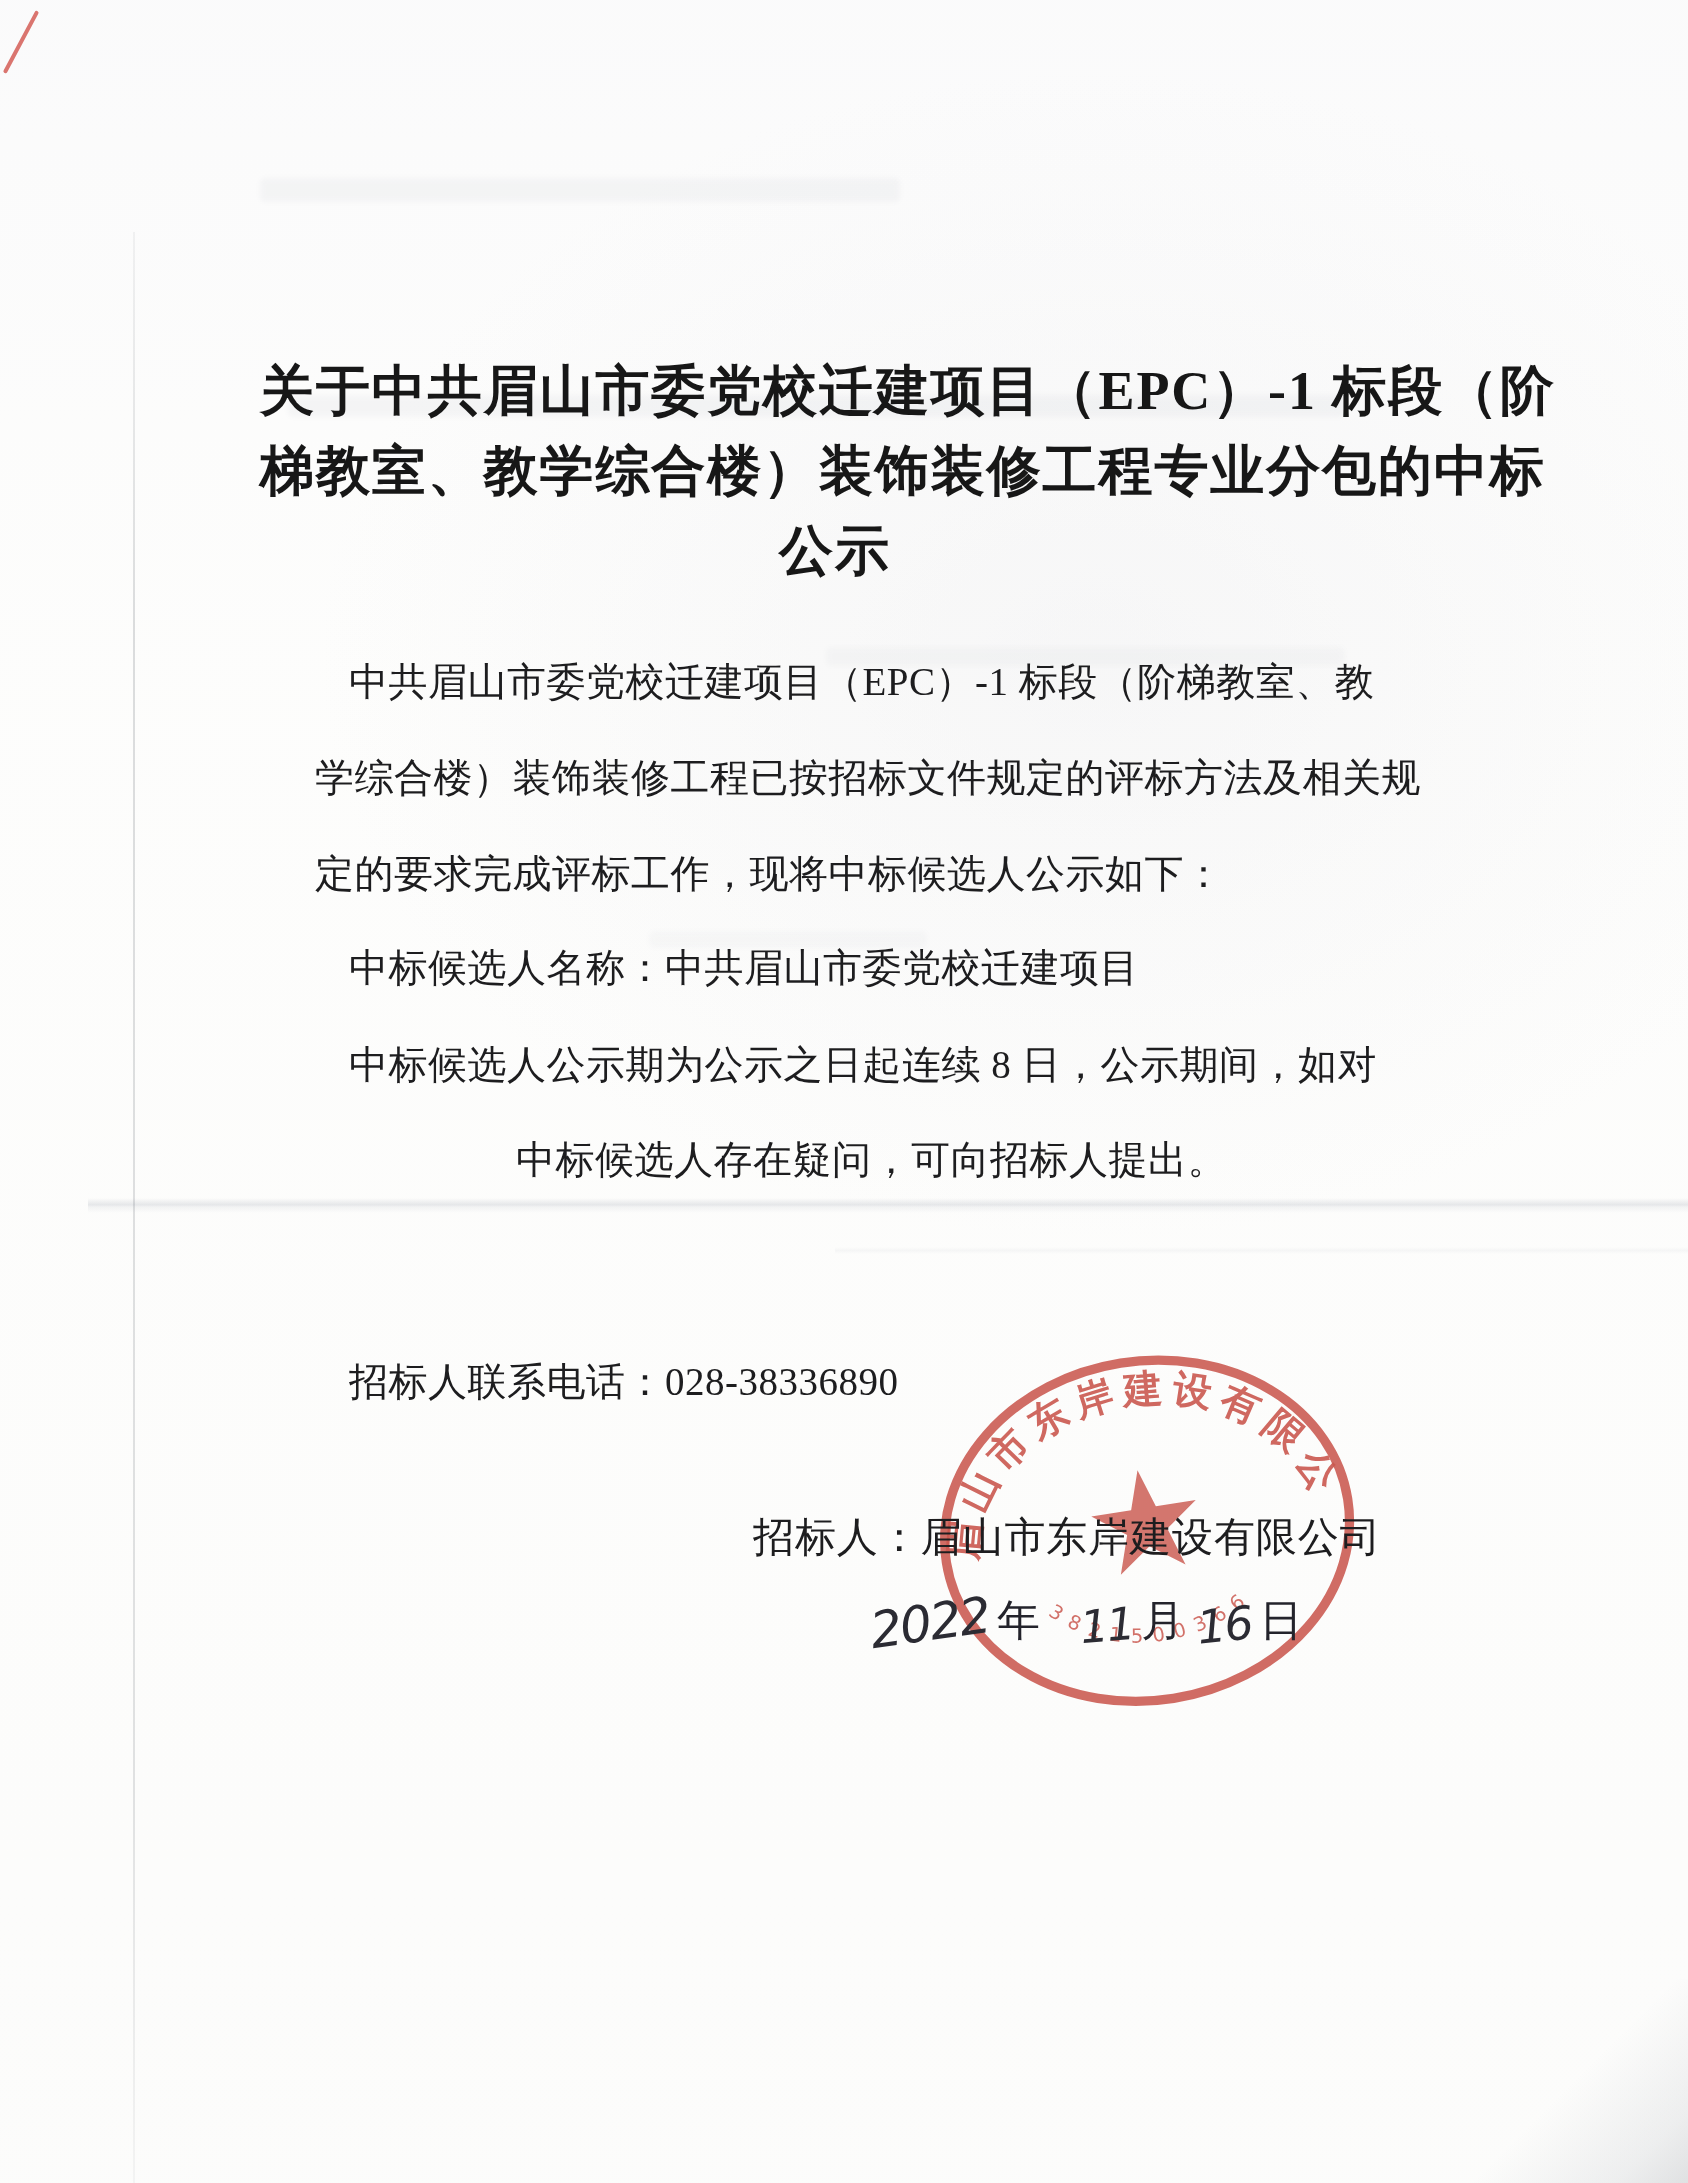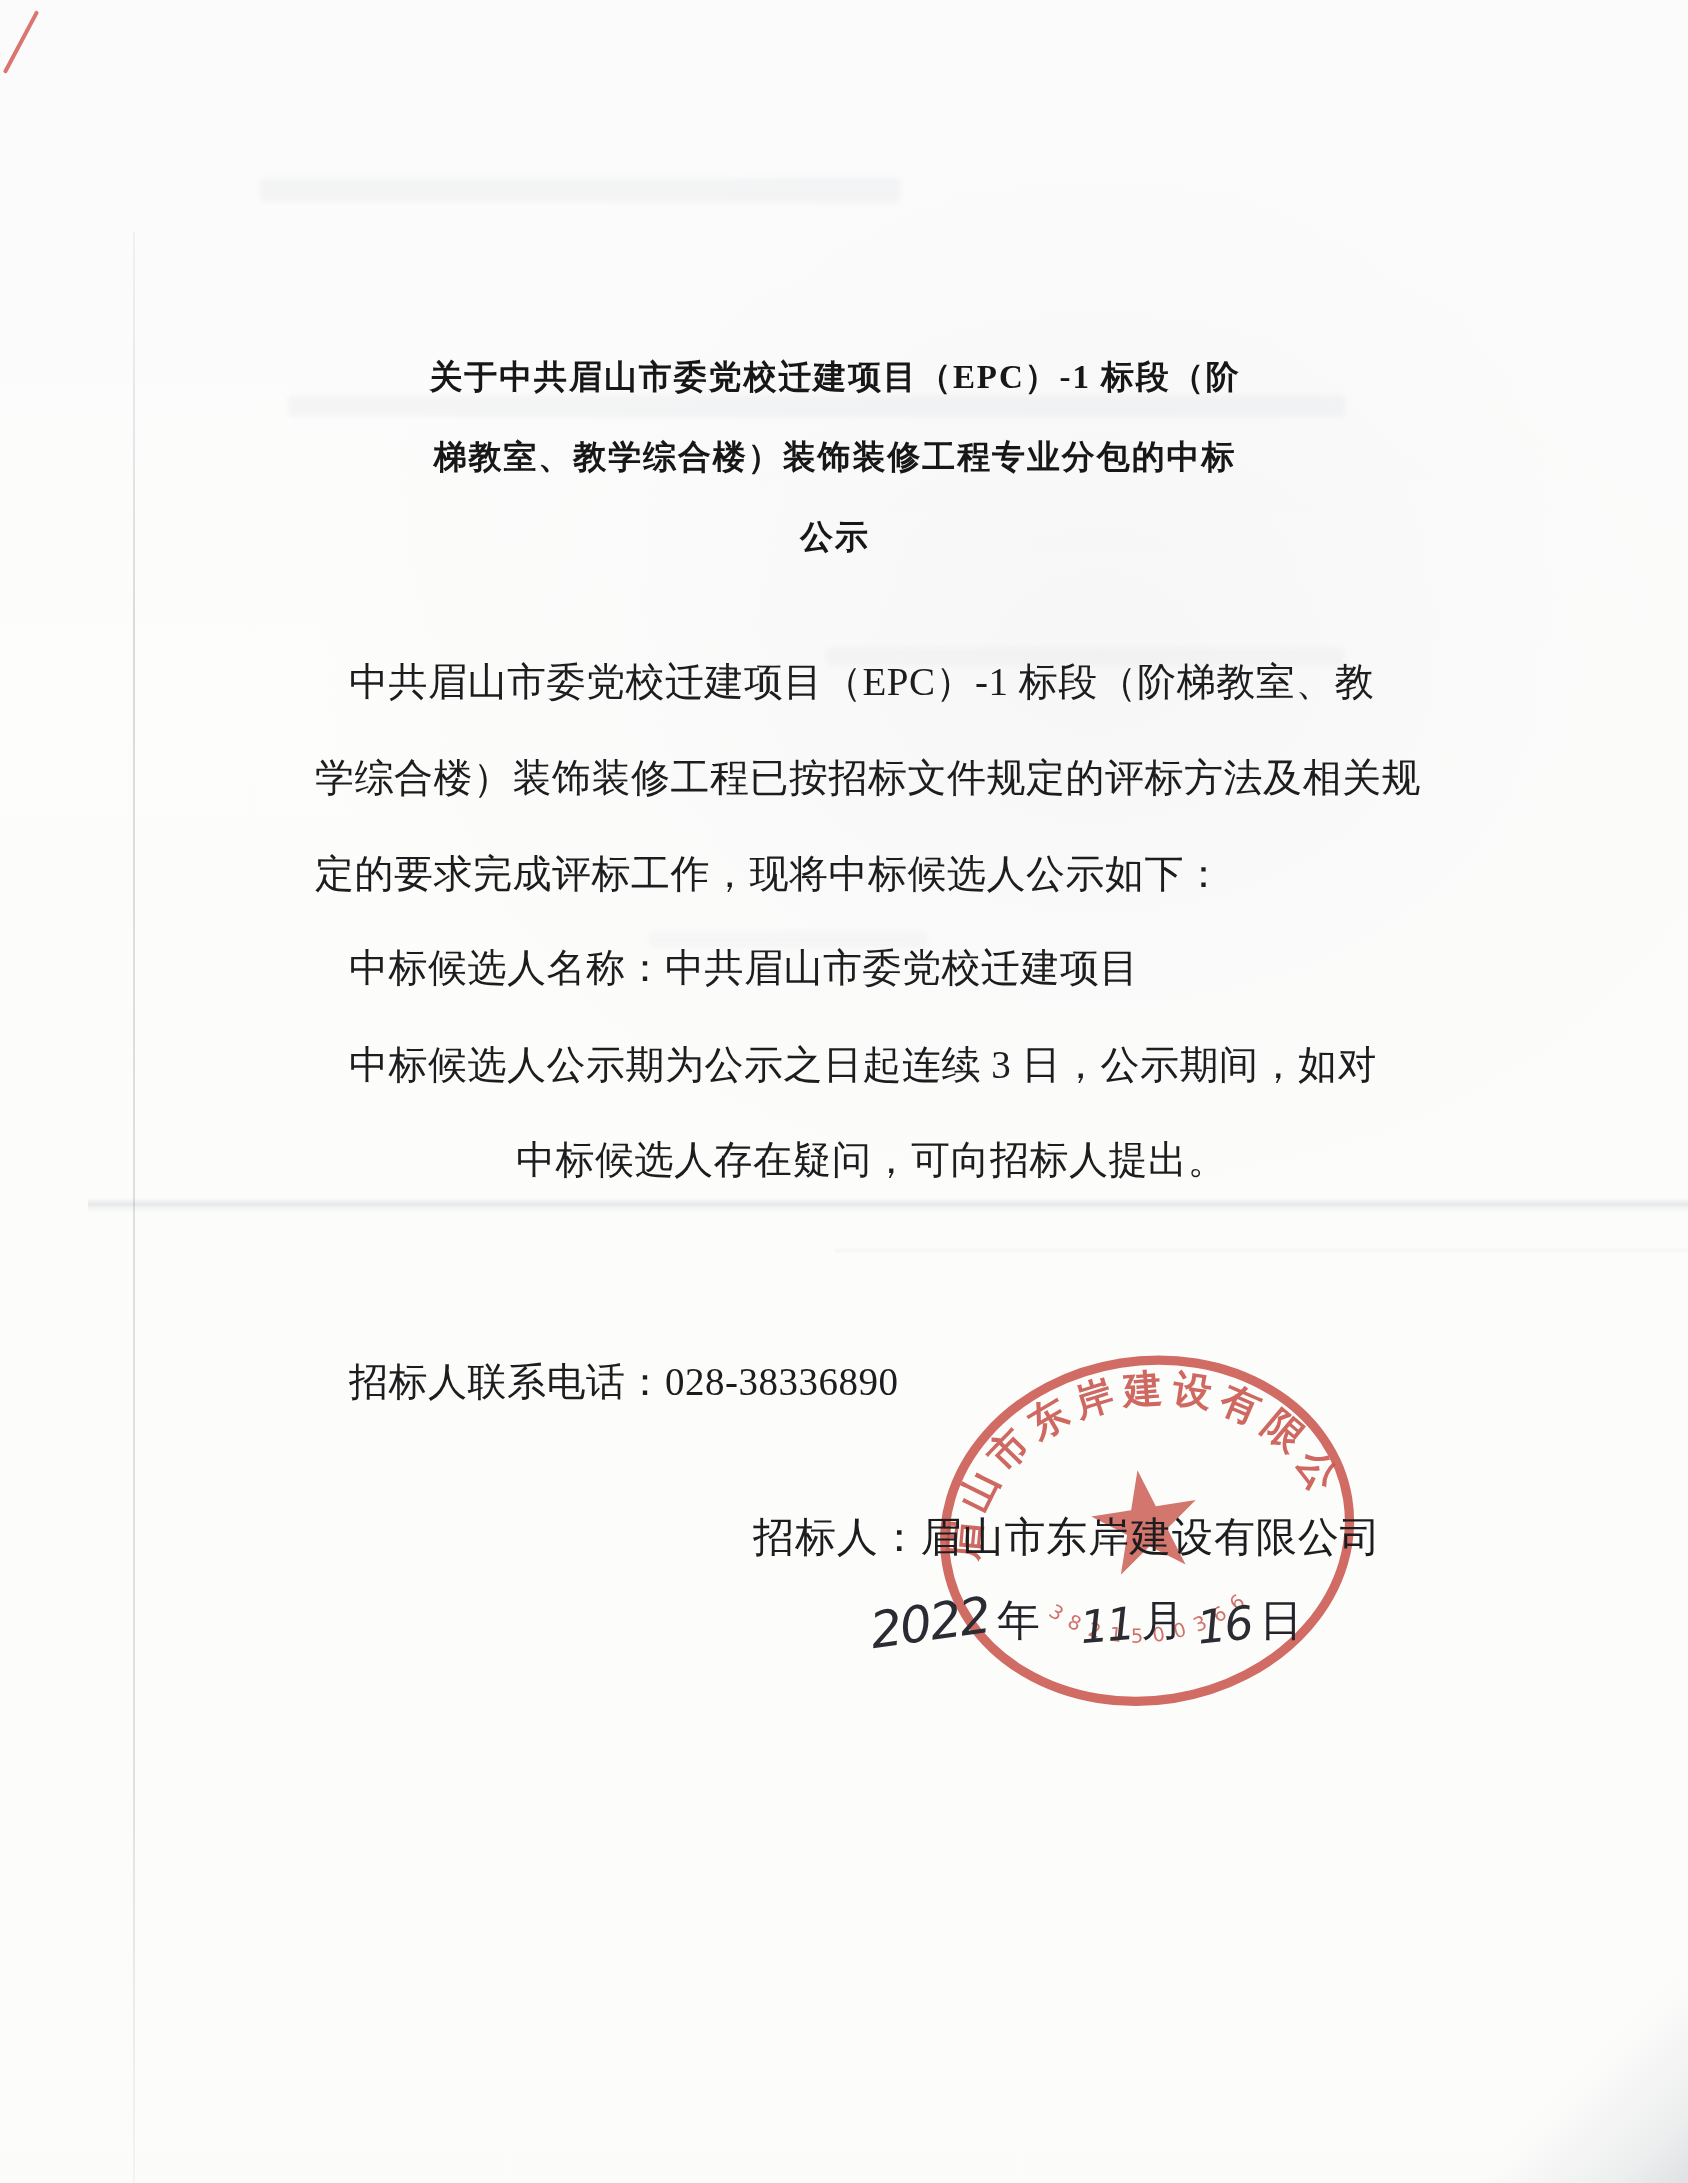--- a/index.html
+++ b/index.html
@@ -41,21 +41,21 @@
     position:absolute;left:88px;top:1198px;width:1600px;height:15px;
     background:linear-gradient(180deg, rgba(0,0,0,0), rgba(115,125,142,.17) 45%, rgba(115,125,142,.08) 60%, rgba(0,0,0,0));
   }
   .crease2{
     position:absolute;left:835px;top:1247px;width:853px;height:7.4px;opacity:.5;
     background:linear-gradient(180deg, rgba(0,0,0,0), rgba(130,140,155,.12), rgba(0,0,0,0));
   }
 
   .title{
     position:absolute;left:260px;width:1150px;text-align:center;
-    font-size:33px;font-weight:bold;letter-spacing:1.9px;color:#171717;
+    font-size:54px;font-weight:bold;letter-spacing:1.9px;color:#171717;
     white-space:nowrap;
   }
   .title-1{top:355px;}
   .title-2{top:435px;}
   .title-3{top:515px;}
 
   .bodyline{
     position:absolute;left:315px;width:1113px;
     font-size:39px;letter-spacing:0.5px;color:#1d1d1f;white-space:nowrap;
   }
@@ -109,21 +109,21 @@
   <div class="crease2"></div>
 
   <div class="title title-1">关于中共眉山市委党校迁建项目（EPC）-1 标段（阶</div>
   <div class="title title-2">梯教室、教学综合楼）装饰装修工程专业分包的中标</div>
   <div class="title title-3">公示</div>
 
   <div class="bodyline indent bl-0">中共眉山市委党校迁建项目（EPC）-1 标段（阶梯教室、教</div>
   <div class="bodyline bl-1">学综合楼）装饰装修工程已按招标文件规定的评标方法及相关规</div>
   <div class="bodyline bl-2">定的要求完成评标工作，现将中标候选人公示如下：</div>
   <div class="bodyline indent bl-3">中标候选人名称：中共眉山市委党校迁建项目</div>
-  <div class="bodyline indent bl-4">中标候选人公示期为公示之日起连续 3 日，公示期间，如对</div>
+  <div class="bodyline indent bl-4">中标候选人公示期为公示之日起连续 8 日，公示期间，如对</div>
   <div class="bodyline bl-5">中标候选人存在疑问，可向招标人提出。</div>
   <div class="bodyline indent phone-line">招标人联系电话：028-38336890</div>
 
   <div class="stamp">
     <svg viewBox="0 0 470 390" xmlns="http://www.w3.org/2000/svg">
       <defs>
         <path id="arcTop" d="M 50 210 A 186 152 0 1 1 422 210" fill="none"></path>
         <path id="arcBottom" d="M 112 264 A 150 118 0 0 0 360 264" fill="none"></path>
       </defs>
       <ellipse cx="236" cy="196" rx="219" ry="183" fill="none" stroke="#c64a41" stroke-width="10" opacity="0.88"></ellipse>

